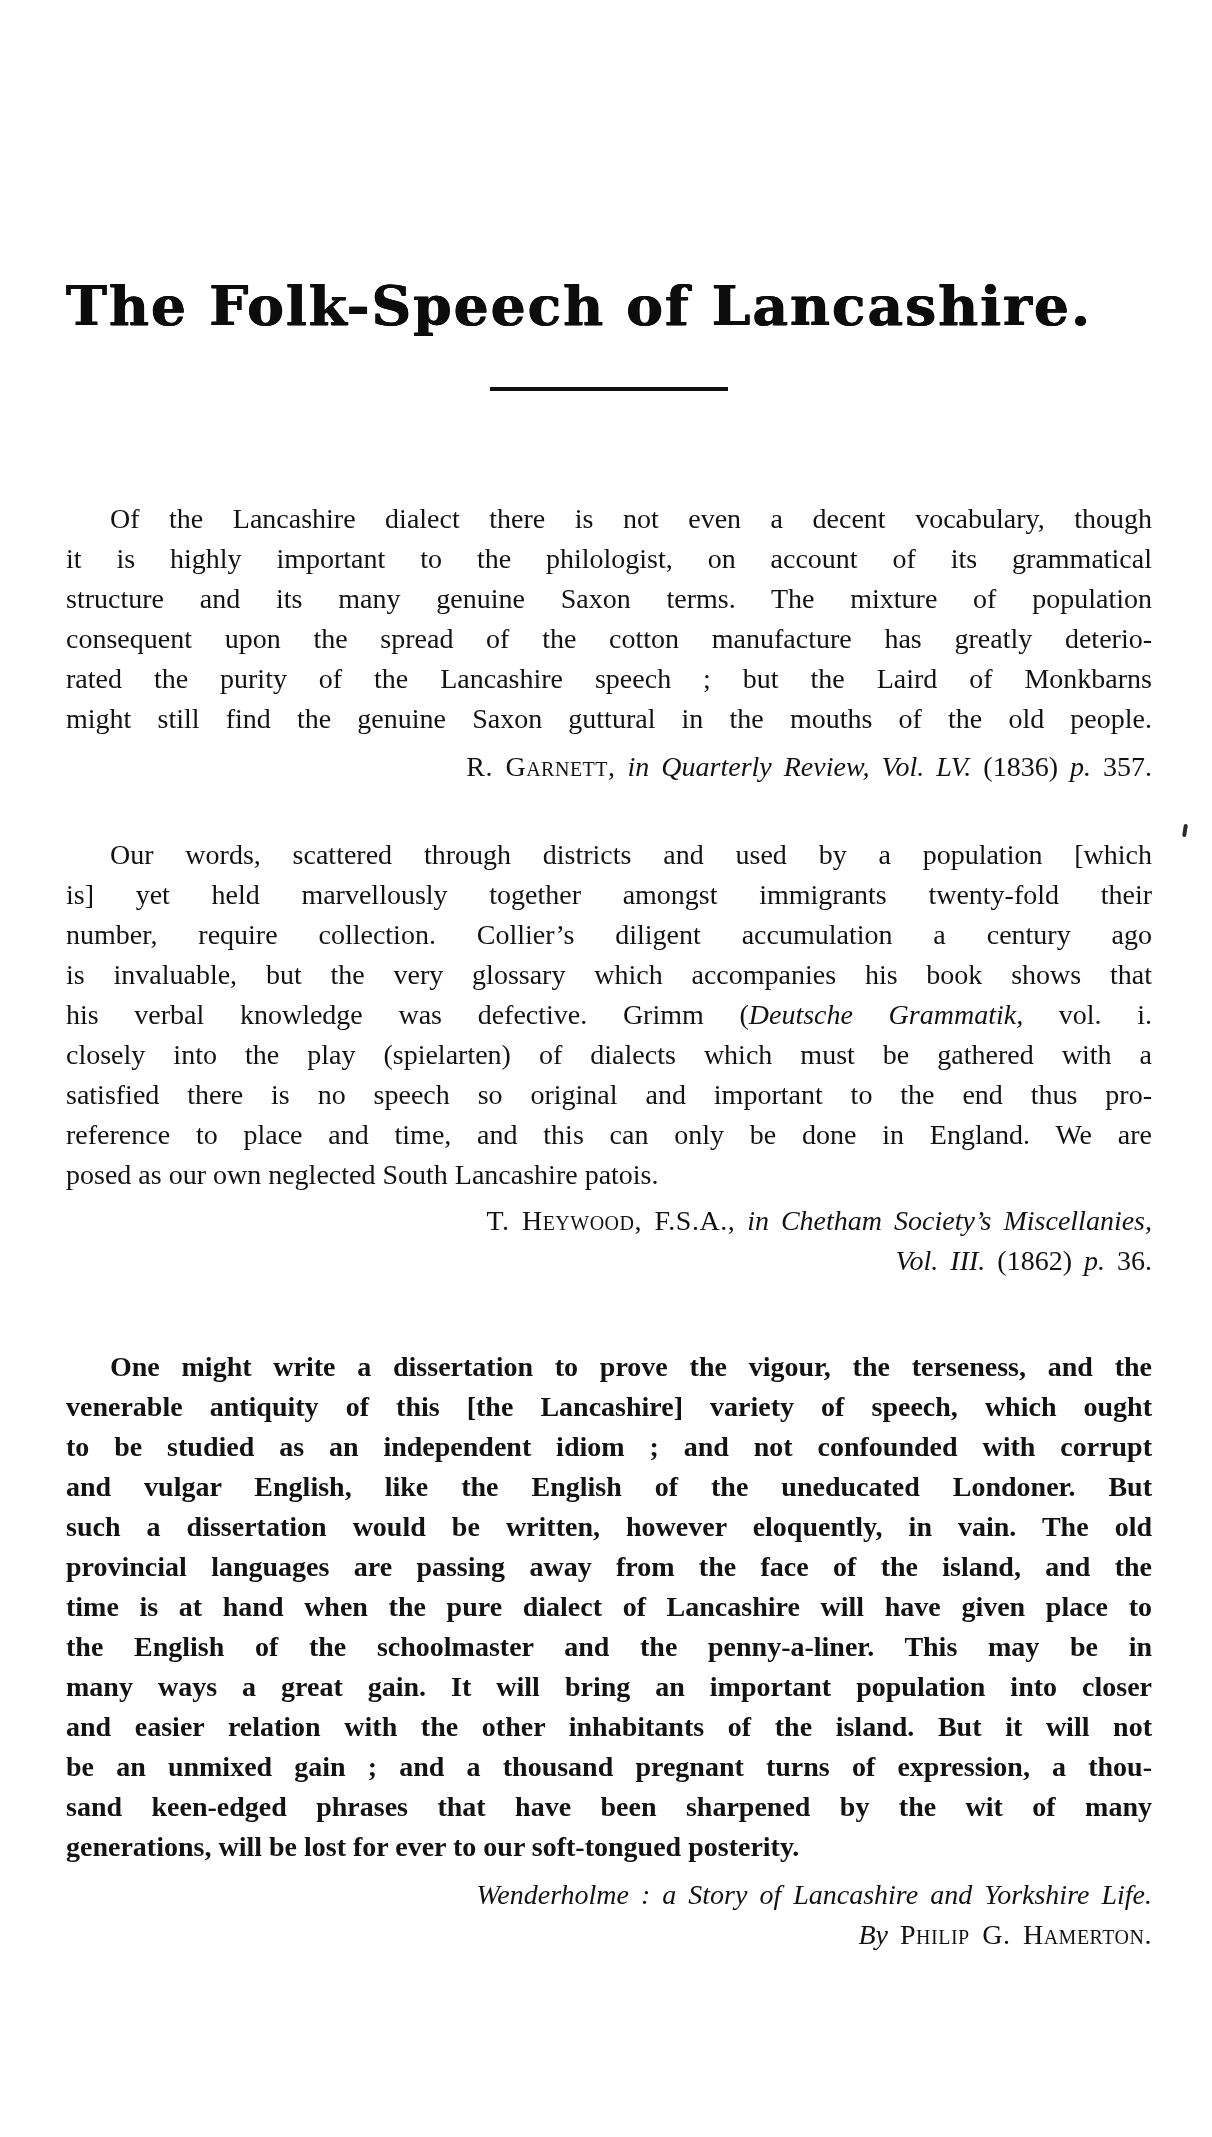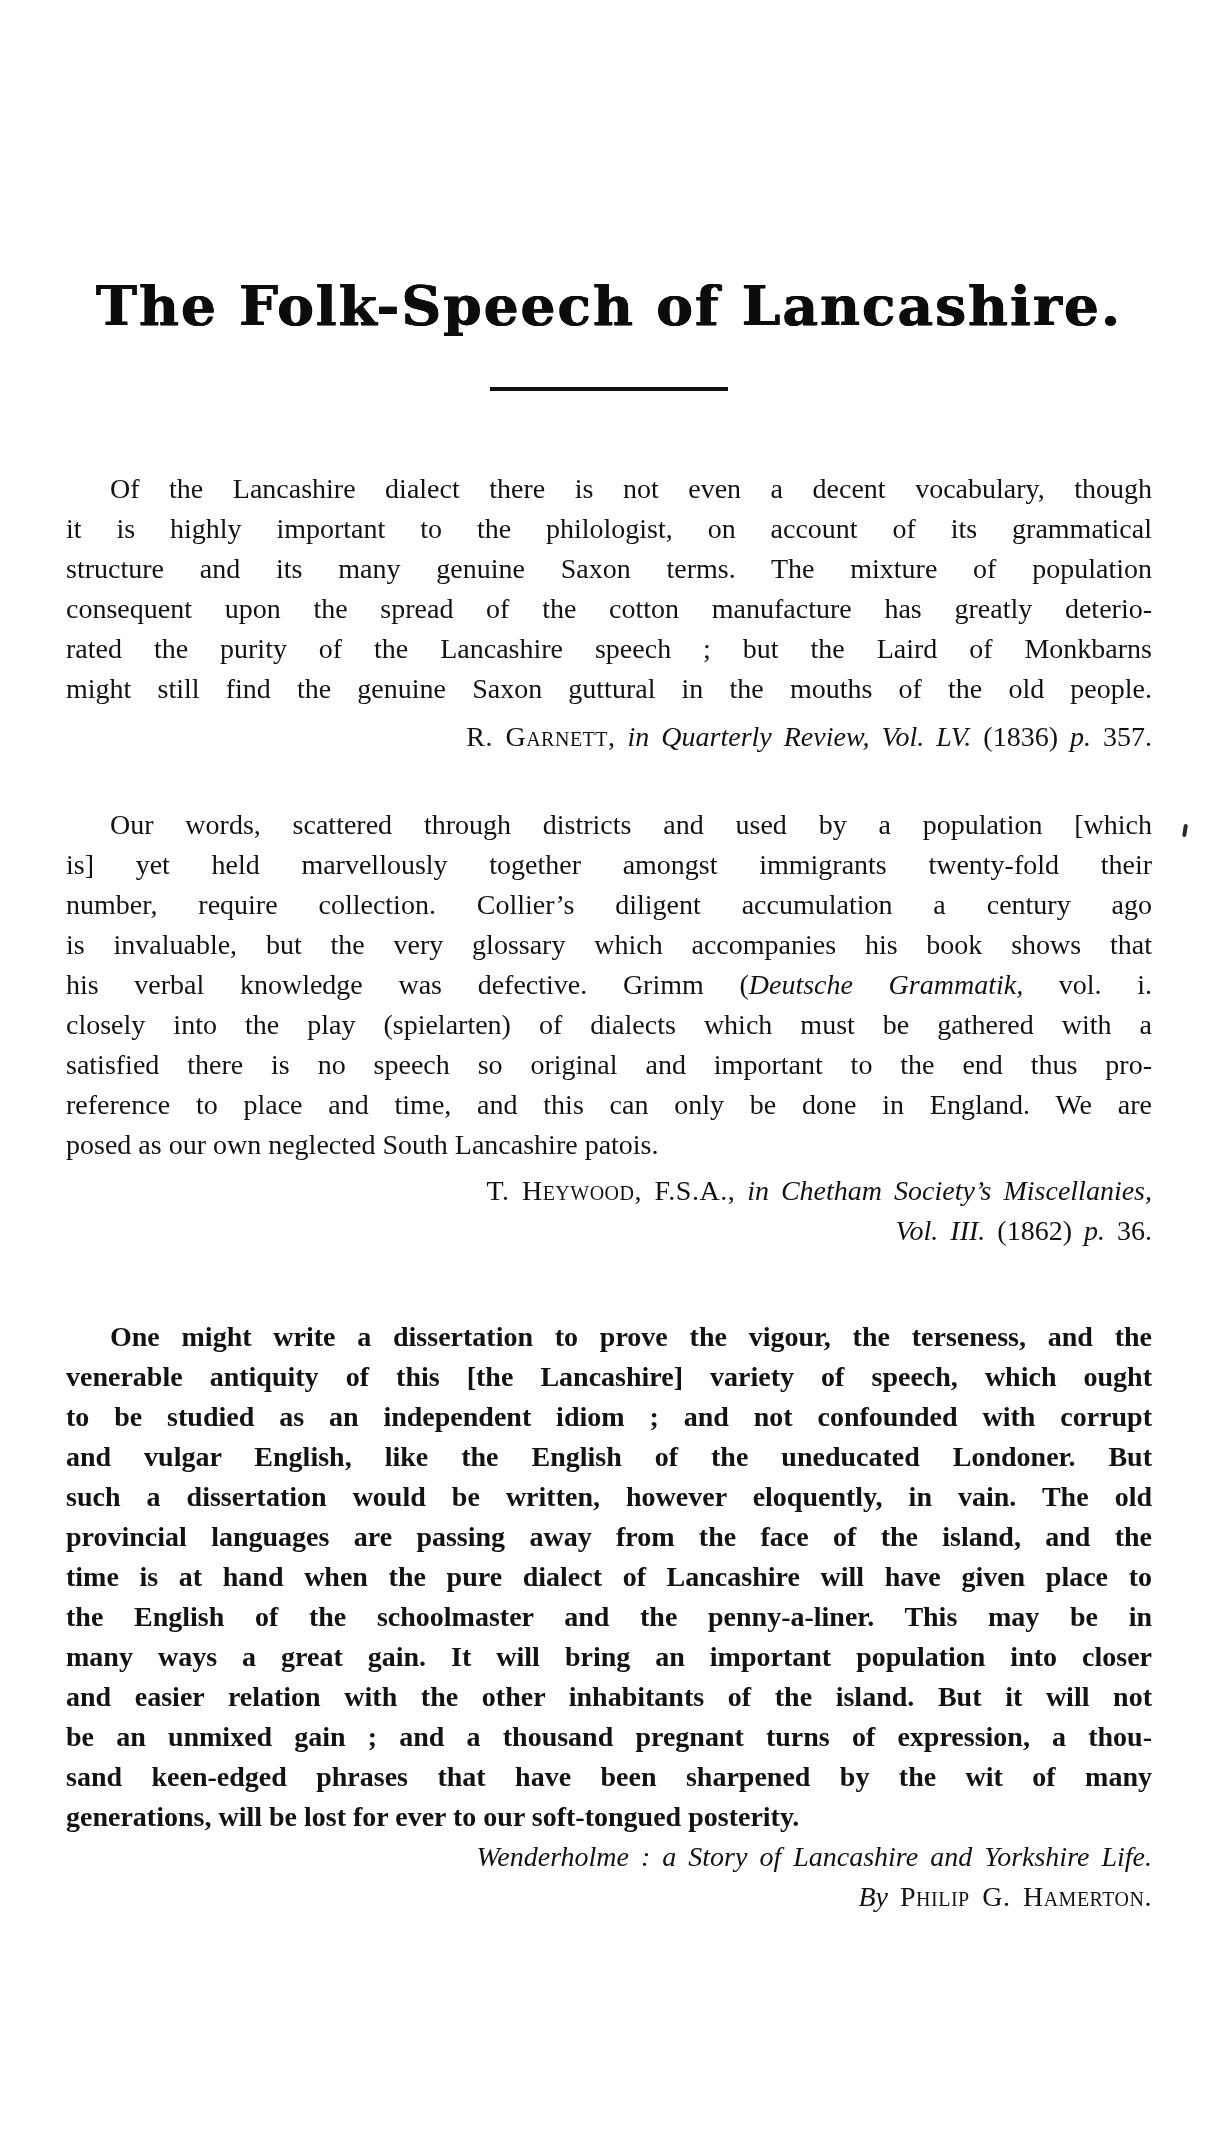--- a/index.html
+++ b/index.html
@@ -14,21 +14,20 @@
   }
   .page {
     box-sizing: border-box;
     width: 100%;
     height: 100%;
     padding: 0 60px 0 66px;
     position: relative;
   }
   .title {
     margin: 272px 0 0 0;
-    text-align: center;
     font-family: "DejaVu Serif", serif;
     font-weight: 700;
     font-size: 55px;
     line-height: 1.25;
     letter-spacing: 2px;
     color: #0c0c0c;
     
     text-shadow: 0.6px 0 0 #0c0c0c, -0.4px 0 0 #0c0c0c;
   }
   .rule {
@@ -46,26 +45,26 @@
   .paragraph .line:first-child { text-indent: 44px; }
   .paragraph[data-last-left] .line:last-child { text-align-last: left; }
 
   .attribution {
     font-size: 28px;
     line-height: 40px;
     word-spacing: 5px;
   }
   .attr-line { text-align: right; }
 
-  .q1 .paragraph { margin-top: 78px; }
+  .q1 .paragraph { margin-top: 108px; }
   .q1 .attribution { margin-top: 8px; }
   .q2 .paragraph { margin-top: 48px; }
   .q2 .attribution { margin-top: 6px; }
   .q3 .paragraph { margin-top: 66px; font-weight: bold; }
-  .q3 .attribution { }
+  .q3 .attribution { margin-top: 8px; }
 
   #attr1 .attr-line:nth-child(1) { margin-left: 187px; }
   #attr2 .attr-line:nth-child(1) { margin-left: 216px; }
   #attr2 .attr-line:nth-child(2) { margin-left: 287px; }
   #attr3 .attr-line:nth-child(1) { margin-left: 191px; }
   #attr3 .attr-line:nth-child(2) { margin-left: 262px; }
 
   .it { font-style: italic; }
   .sc { font-variant: small-caps; letter-spacing: 0.5px; }
 

